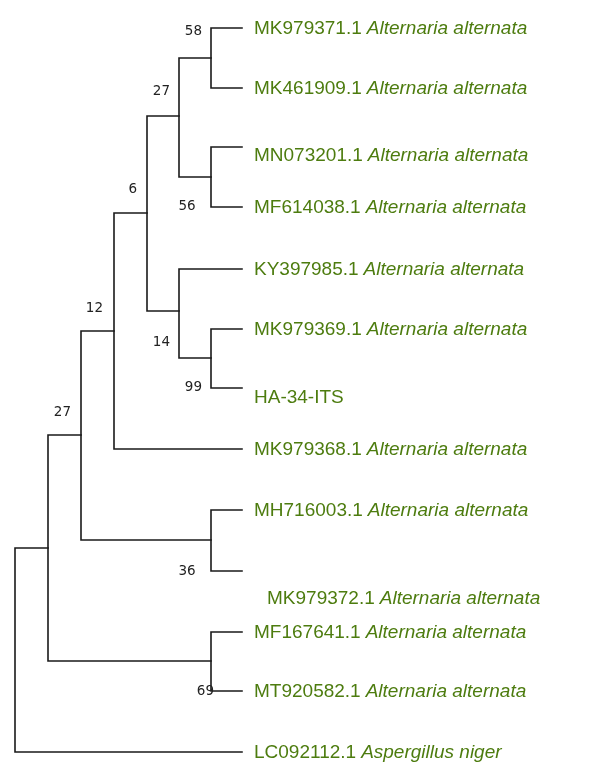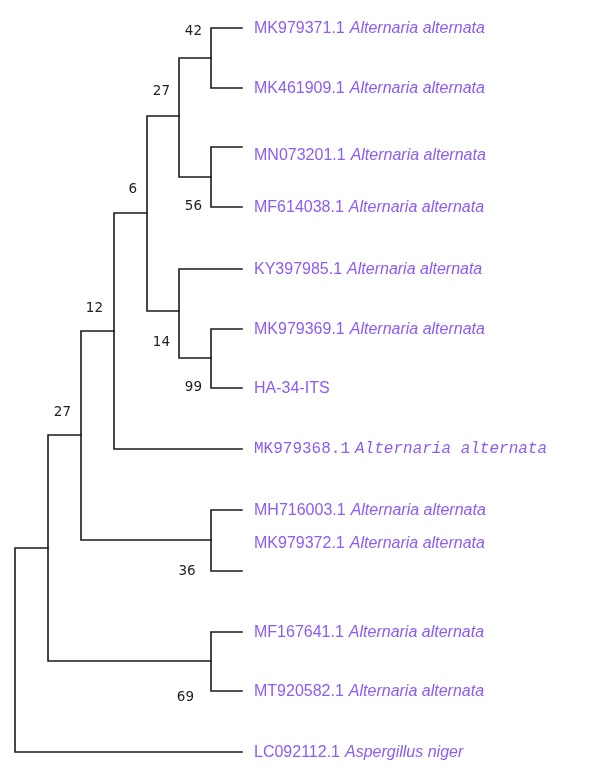--- a/index.html
+++ b/index.html
@@ -1,18 +1,18 @@
 <!DOCTYPE html>
 <html><head>
 <meta charset="utf-8">
 <style>
   html, body { margin:0; padding:0; background:#ffffff; }
   body { width:614px; height:782px; position:relative; overflow:hidden; font-family:"Liberation Sans", sans-serif; }
   #tree { position:absolute; left:0; top:0; }
-  .leaf-label { position:absolute; left:254px; font-size:16px; color:#8b5cf6; white-space:nowrap; line-height:22px; }
+  .leaf-label { position:absolute; left:254px; font-size:19px; color:#4d7c0f; white-space:nowrap; line-height:22px; }
   .leaf-label .acc { font-style:normal; }
   .leaf-label .sp { font-style:italic; margin-left:5px; }
   .boot { position:absolute; font-family:"DejaVu Sans", sans-serif; font-size:13.5px; color:#222; line-height:16px; text-align:right; width:30px; }
 </style>
 </head>
 <body>
 
 <svg id="tree" width="614" height="782" viewBox="0 0 614 782">
   <g stroke="#1a1a1a" stroke-width="1.6" fill="none" stroke-linecap="square">
 
@@ -41,30 +41,30 @@
     <path d="M15 548 V752 M15 548 H48 M15 752 H242"></path>
   </g>
 </svg>
 
 <div class="leaf-label" style="top:17px;"><span class="acc">MK979371.1</span><span class="sp">Alternaria alternata</span></div>
 <div class="leaf-label" style="top:77px;"><span class="acc">MK461909.1</span><span class="sp">Alternaria alternata</span></div>
 <div class="leaf-label" style="top:144px;"><span class="acc">MN073201.1</span><span class="sp">Alternaria alternata</span></div>
 <div class="leaf-label" style="top:196px;"><span class="acc">MF614038.1</span><span class="sp">Alternaria alternata</span></div>
 <div class="leaf-label" style="top:258px;"><span class="acc">KY397985.1</span><span class="sp">Alternaria alternata</span></div>
 <div class="leaf-label" style="top:318px;"><span class="acc">MK979369.1</span><span class="sp">Alternaria alternata</span></div>
-<div class="leaf-label" style="top:377px;"><span class="acc">HA-34-ITS</span></div>
-<div class="leaf-label" style="top:438px;font-family:Liberation Mono, monospace;"><span class="acc">MK979368.1</span><span class="sp">Alternaria alternata</span></div>
+<div class="leaf-label" style="top:386px;"><span class="acc">HA-34-ITS</span></div>
+<div class="leaf-label" style="top:438px;"><span class="acc">MK979368.1</span><span class="sp">Alternaria alternata</span></div>
 <div class="leaf-label" style="top:499px;text-align:right;"><span class="acc">MH716003.1</span><span class="sp">Alternaria alternata</span></div>
-<div class="leaf-label" style="top:532px;"><span class="acc">MK979372.1</span><span class="sp">Alternaria alternata</span></div>
+<div class="leaf-label" style="top:587px;margin-left:13px;"><span class="acc">MK979372.1</span><span class="sp">Alternaria alternata</span></div>
 <div class="leaf-label" style="top:621px;"><span class="acc">MF167641.1</span><span class="sp">Alternaria alternata</span></div>
 <div class="leaf-label" style="top:680px;"><span class="acc">MT920582.1</span><span class="sp">Alternaria alternata</span></div>
 <div class="leaf-label" style="top:741px;"><span class="acc">LC092112.1</span><span class="sp">Aspergillus niger</span></div>
 
-<div class="boot" style="left:172px; top:22px;">42</div>
+<div class="boot" style="left:172px; top:22px;">58</div>
 <div class="boot" style="left:140px; top:82px;">27</div>
-<div class="boot" style="left:172px; top:197px;">56</div>
+<div class="boot" style="left:172px; top:197px;text-align:center;">56</div>
 <div class="boot" style="left:107px; top:180px;">6</div>
 <div class="boot" style="left:73px; top:299px;text-align:right;">12</div>
 <div class="boot" style="left:140px; top:333px;">14</div>
 <div class="boot" style="left:172px; top:378px;">99</div>
 <div class="boot" style="left:41px; top:403px;">27</div>
 <div class="boot" style="left:172px; top:562px;text-align:center;">36</div>
-<div class="boot" style="left:164px; top:682px;margin-top:6px;">69</div>
+<div class="boot" style="left:184px; top:682px;">69</div>
 
 </body></html>

